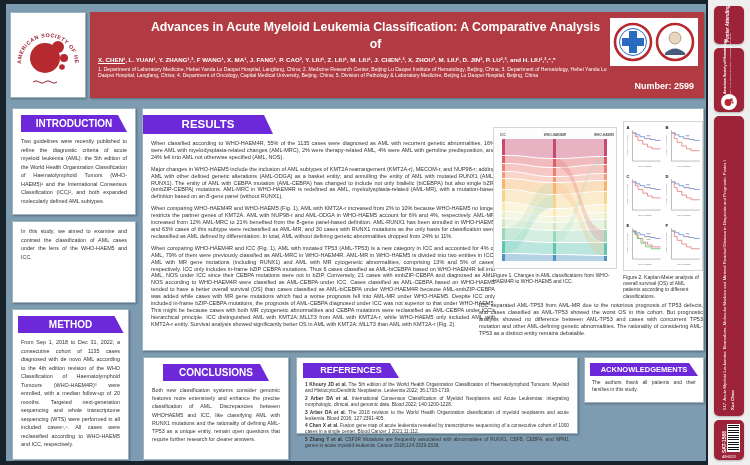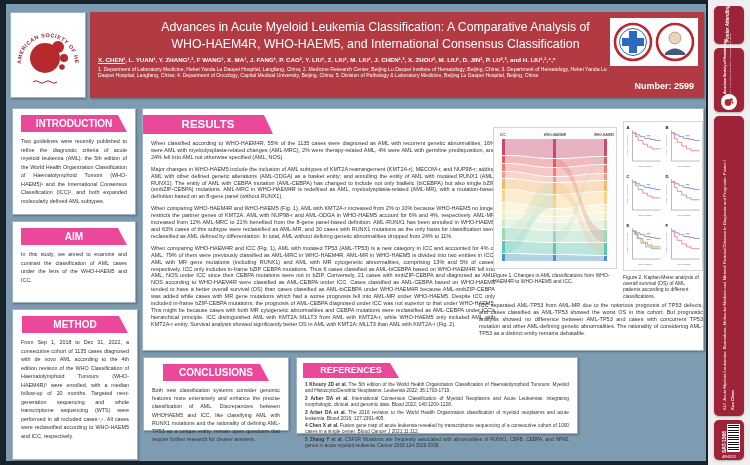--- a/index.html
+++ b/index.html
@@ -1,56 +1,56 @@
 <!DOCTYPE html>
 <html><head>
 <meta charset="utf-8">
 <style>
   html,body{margin:0;padding:0;background:#10161d;font-family:"Liberation Sans",sans-serif;}
   .stage{position:relative;width:750px;height:465px;background:#18222b;overflow:hidden;}
   .poster-bg{position:absolute;left:6px;top:4px;width:700px;height:457px;background:#7e9cb1;}
   .rail{position:absolute;left:708px;top:0;width:42px;height:465px;background:#efefef;}
 
   .box{position:absolute;background:#fff;border:1px solid #9fb3c1;box-shadow:1px 1px 2px rgba(0,0,0,.3);box-sizing:border-box;}
-  .banner{background:#ec4899;color:#fff;font-weight:bold;text-align:center;
+  .banner{background:#6d28d9;color:#fff;font-weight:bold;text-align:center;
           clip-path:polygon(0 0,calc(100% - 9px) 0,100% 100%,0 100%);}
   .banner.small{font-size:10px;height:17px;line-height:17px;width:106px;margin:6px auto 0;}
   .banner.tiny{font-size:7.5px;height:13px;line-height:13px;margin:5px auto 0;}
 
   
   .ash-box{left:10px;top:12px;width:76px;height:86px;display:flex;align-items:center;justify-content:center;}
   .header{position:absolute;left:90px;top:12px;width:614px;height:86px;background:#b23a42;box-shadow:1px 1px 2px rgba(0,0,0,.3);}
-  .title{margin:7px 98px 0 55px;text-align:center;color:#fff;font-weight:normal;font-size:12.3px;line-height:16.5px;}
+  .title{margin:7px 98px 0 55px;text-align:center;color:#fff;font-weight:bold;font-size:12.3px;line-height:16.5px;}
   .authors{margin:4px 96px 0 8px;color:#fff;font-weight:bold;font-size:6.2px;line-height:7.6px;text-align:left;}
   .authors .lead{text-decoration:underline;}
   .affil{margin:2px 96px 0 8px;color:#fff;font-size:5.1px;line-height:6.4px;text-align:left;}
   .logo-box{position:absolute;right:6px;top:6px;width:88px;height:48px;background:#fff;display:flex;align-items:center;justify-content:space-evenly;}
   .number{position:absolute;right:10px;bottom:7px;color:#fff;font-weight:bold;font-size:9px;}
 
   
   .intro-box{left:12px;top:108px;width:124px;height:107px;}
   .aim-box{left:12px;top:221px;width:124px;height:82px;}
-  .method-box{left:12px;top:309px;width:126px;height:151px;}
+  .method-box{left:12px;top:309px;width:117px;height:151px;}
   .body-text{font-size:5.4px;line-height:8.5px;color:#333;text-align:justify;padding:5px 8px 0;margin:0;}
 
   
   .results-box{left:142px;top:108px;width:562px;height:243px;}
   .banner-results{position:absolute;left:0;top:6px;width:130px;height:19px;font-size:11.5px;line-height:19px;}
   .results-text{position:absolute;left:8px;top:31px;width:344px;}
   .results-par{font-size:5.5px;line-height:6.9px;color:#333;text-align:justify;margin:0 0 5px;}
   .fig-panel{position:absolute;background:#fdfdfd;border:1px solid #d5d5d5;box-sizing:border-box;}
   .fig1-panel{left:350px;top:18px;width:124px;height:142px;}
   .fig2-panel{left:480px;top:12px;width:80px;height:150px;}
   .fig-caption{position:absolute;font-size:5px;line-height:6.2px;color:#333;text-align:left;}
   .fig1-cap{left:350px;top:163px;width:124px;}
   .fig2-cap{left:480px;top:165px;width:80px;}
   .p5{position:absolute;left:336px;top:193px;width:224px;font-size:5.5px;line-height:6.9px;color:#333;text-align:justify;margin:0;}
 
   
-  .conclusions-box{left:143px;top:357px;width:146px;height:74px;}
+  .conclusions-box{left:143px;top:357px;width:146px;height:103px;}
   .banner-conc{width:118px;font-size:9.5px;height:16px;line-height:16px;}
   .references-box{left:296px;top:357px;width:282px;height:77px;}
   .banner-refs{width:96px;height:15px;line-height:15px;font-size:9px;margin:5px 0 0 6px;}
   .refs-list{padding:4px 8px 0;}
   .ref{font-size:4.8px;line-height:6.1px;color:#333;margin-bottom:1.6px;text-align:justify;}
   .ack-box{left:584px;top:357px;width:120px;height:46px;}
   .contact-box{left:584px;top:409px;width:120px;height:51px;}
   .banner-ack{width:108px;}
   .banner-contact{width:112px;}
   .mini-text{font-size:5px;line-height:6.6px;color:#333;text-align:justify;padding:3px 7px 0;margin:0;}
@@ -98,21 +98,20 @@
       <circle cx="45" cy="29" r="6" fill="#b5292f"></circle>
       <circle cx="51" cy="40" r="4" fill="#b5292f"></circle>
       <circle cx="49" cy="49" r="2.8" fill="#b5292f"></circle>
       <path d="M20 64 q3 -2.5 6 0 t6 0 t6 0 t6 0" stroke="#9d2338" stroke-width="1" fill="none"></path>
     </svg>
   </div>
 
   <div class="header">
     <div class="title">
       <div>Advances in Acute Myeloid Leukemia Classification: A Comparative Analysis of</div>
-      <div>WHO-HAEM4R, WHO-HAEM5, and International Consensus Classification</div>
     </div>
     <div class="authors">
       <span class="lead">X. CHEN¹</span><span>, L. YUAN¹, Y. ZHANG¹,², F WANG¹, X. MA¹, J. FANG¹, P. CAO², Y. LIU¹, Z. LIU¹, M. LIU¹, J. CHEN¹,², X. ZHOU², M. LIU¹, D. JIN², P. LU²,³, and H. LIU¹,²,⁴,⁵</span>
     </div>
     <div class="affil">1. Department of Laboratory Medicine, Hebei Yanda Lu Daopei Hospital, Langfang, China; 2. Medicine Research Center, Beijing Lu Daopei Institute of Hematology, Beijing, China; 3. Department of Hematology, Hebei Yanda Lu Daopei Hospital, Langfang, China; 4. Department of Oncology, Capital Medical University, Beijing, China; 5. Division of Pathology &amp; Laboratory Medicine, Beijing Lu Daopei Hospital, Beijing, China</div>
     <div class="logo-box">
       <svg width="40" height="40" viewBox="0 0 40 40">
         <circle cx="20" cy="20" r="18" fill="#fff" stroke="#b5292f" stroke-width="2.6"></circle>
         <circle cx="20" cy="20" r="13.5" fill="#fff" stroke="#2a6bbf" stroke-width="1"></circle>
         <path d="M16 9 h8 v7 h7 v8 h-7 v7 h-8 v-7 h-7 v-8 h7 z" fill="#2a6bbf"></path>
@@ -125,21 +124,20 @@
     </div>
     <div class="number">Number: 2599</div>
   </div>
 
   <section class="box intro-box">
     <div class="banner small">INTRODUCTION</div>
     <p class="body-text">Two guidelines were recently published to refine the diagnostic criteria of acute myeloid leukemia (AML): the 5th edition of the World Health Organization Classification of Haematolymphoid Tumors (WHO-HAEM5)¹ and the International Consensus Classification (ICC)², and both expanded molecularly defined AML subtypes.</p>
   </section>
 
   <section class="box aim-box">
-    <div class="banner small">AIM</div>
     <p class="body-text">In this study, we aimed to examine and contrast the classification of AML cases under the lens of the WHO-HAEM5 and ICC.</p>
   </section>
 
   <section class="box method-box">
     <div class="banner small">METHOD</div>
     <p class="body-text">From Sep 1, 2018 to Dec 31, 2022, a consecutive cohort of 1135 cases diagnosed with de novo AML according to the 4th edition revision of the WHO Classification of Haematolymphoid Tumours (WHO-HAEM4R)³ were enrolled, with a median follow-up of 20 months. Targeted next-generation sequencing and whole transcriptome sequencing (WTS) were performed in all included cases⁴,⁵. All cases were reclassified according to WHO-HAEM5 and ICC, respectively.</p>
   </section>
 
   <section class="box results-box">
     <div class="banner banner-results">RESULTS</div>
@@ -318,20 +316,24 @@
     <div class="banner banner-refs">REFERENCES</div>
     <div class="refs-list">
         <div class="ref"><b>1 Khoury JD et al. </b><span>The 5th edition of the World Health Organization Classification of Haematolymphoid Tumours: Myeloid and Histiocytic/Dendritic Neoplasms. Leukemia 2022; 36:1703-1719.</span></div>
         <div class="ref"><b>2 Arber DA et al. </b><span>International Consensus Classification of Myeloid Neoplasms and Acute Leukemias: integrating morphologic, clinical, and genomic data. Blood 2022; 140:1200-1228.</span></div>
         <div class="ref"><b>3 Arber DA et al. </b><span>The 2016 revision to the World Health Organization classification of myeloid neoplasms and acute leukemia. Blood 2016; 127:2391-405.</span></div>
         <div class="ref"><b>4 Chen X et al. </b><span>Fusion gene map of acute leukemia revealed by transcriptome sequencing of a consecutive cohort of 1000 cases in a single center. Blood Cancer J 2021;11:112.</span></div>
         <div class="ref"><b>5 Zhang Y et al. </b><span>CSF3R Mutations are frequently associated with abnormalities of RUNX1, CBFB, CEBPA, and NPM1 genes in acute myeloid leukemia. Cancer 2018;124:3329-3338.</span></div>
       </div>
   </section>
 
+  <section class="box ack-box">
+    <div class="banner tiny banner-ack">ACKNOWLEDGEMENTS</div>
+    <p class="mini-text">The authors thank all patients and their families in this study.</p>
+  </section>
 
 
   <div class="rail">
     <div class="pill pill-poster">
       <div class="vtext" style="left:11px;top:36px;font-size:4.6px;font-weight:bold;font-style:italic;">Poster Attending</div>
     </div>
     <div class="pill pill-ash">
       <div class="vtext" style="left:9px;top:46px;font-size:3.5px;font-weight:bold;">American Society of Hematology</div>
       <div class="vtext" style="left:15px;top:46px;font-size:2.4px;opacity:.85;">Helping hematologists conquer blood diseases worldwide</div>
       <div class="ash-dot">

